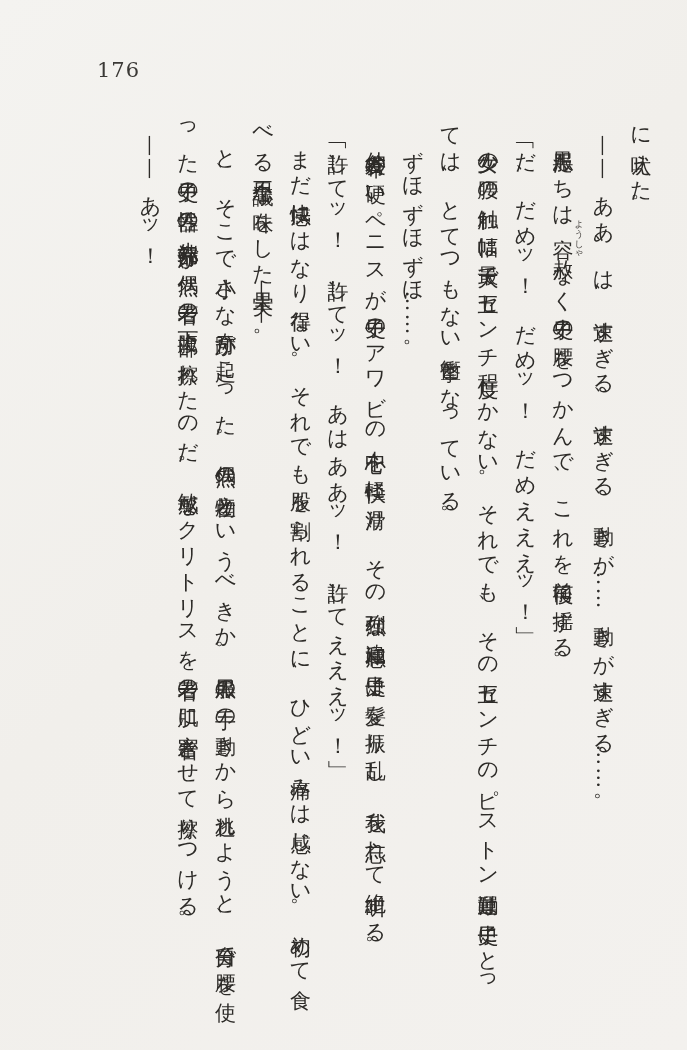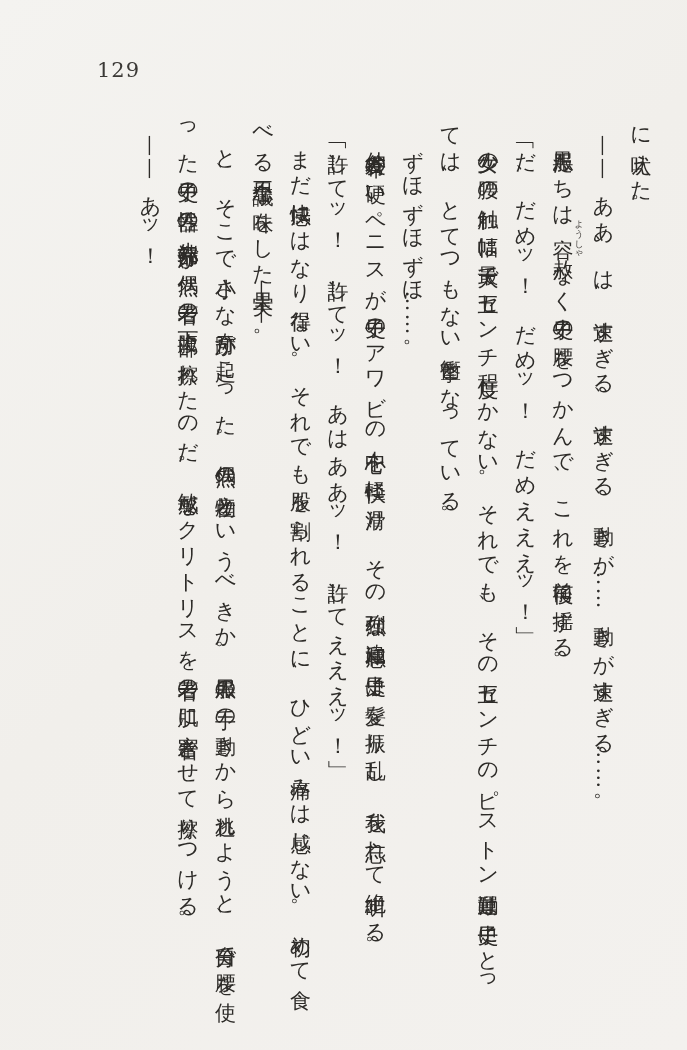--- a/index.html
+++ b/index.html
@@ -50,21 +50,21 @@
     font-size: 9px;
     letter-spacing: 0;
     color: #45423f;
   }
 </style>
 </head>
 <body>
 
 <div class="page">
 
-  <div class="page-number">129</div>
+  <div class="page-number">176</div>
 
   <div class="text-block">
 
     <p>に吠えた。</p>
 
     <p class="ind">——ああ、は、速すぎる、速すぎる、動きが……動きが速すぎる……。</p>
 
     <p class="ind"><span>黒服たちは</span><ruby><span>容赦</span><rt>ようしゃ</rt></ruby><span>なく史子の腰をつかんで、これを前後に揺する。</span></p>
 
     <p class="ind">「だ、だめッ！　だめッ！　だめえええッ！」</p>

